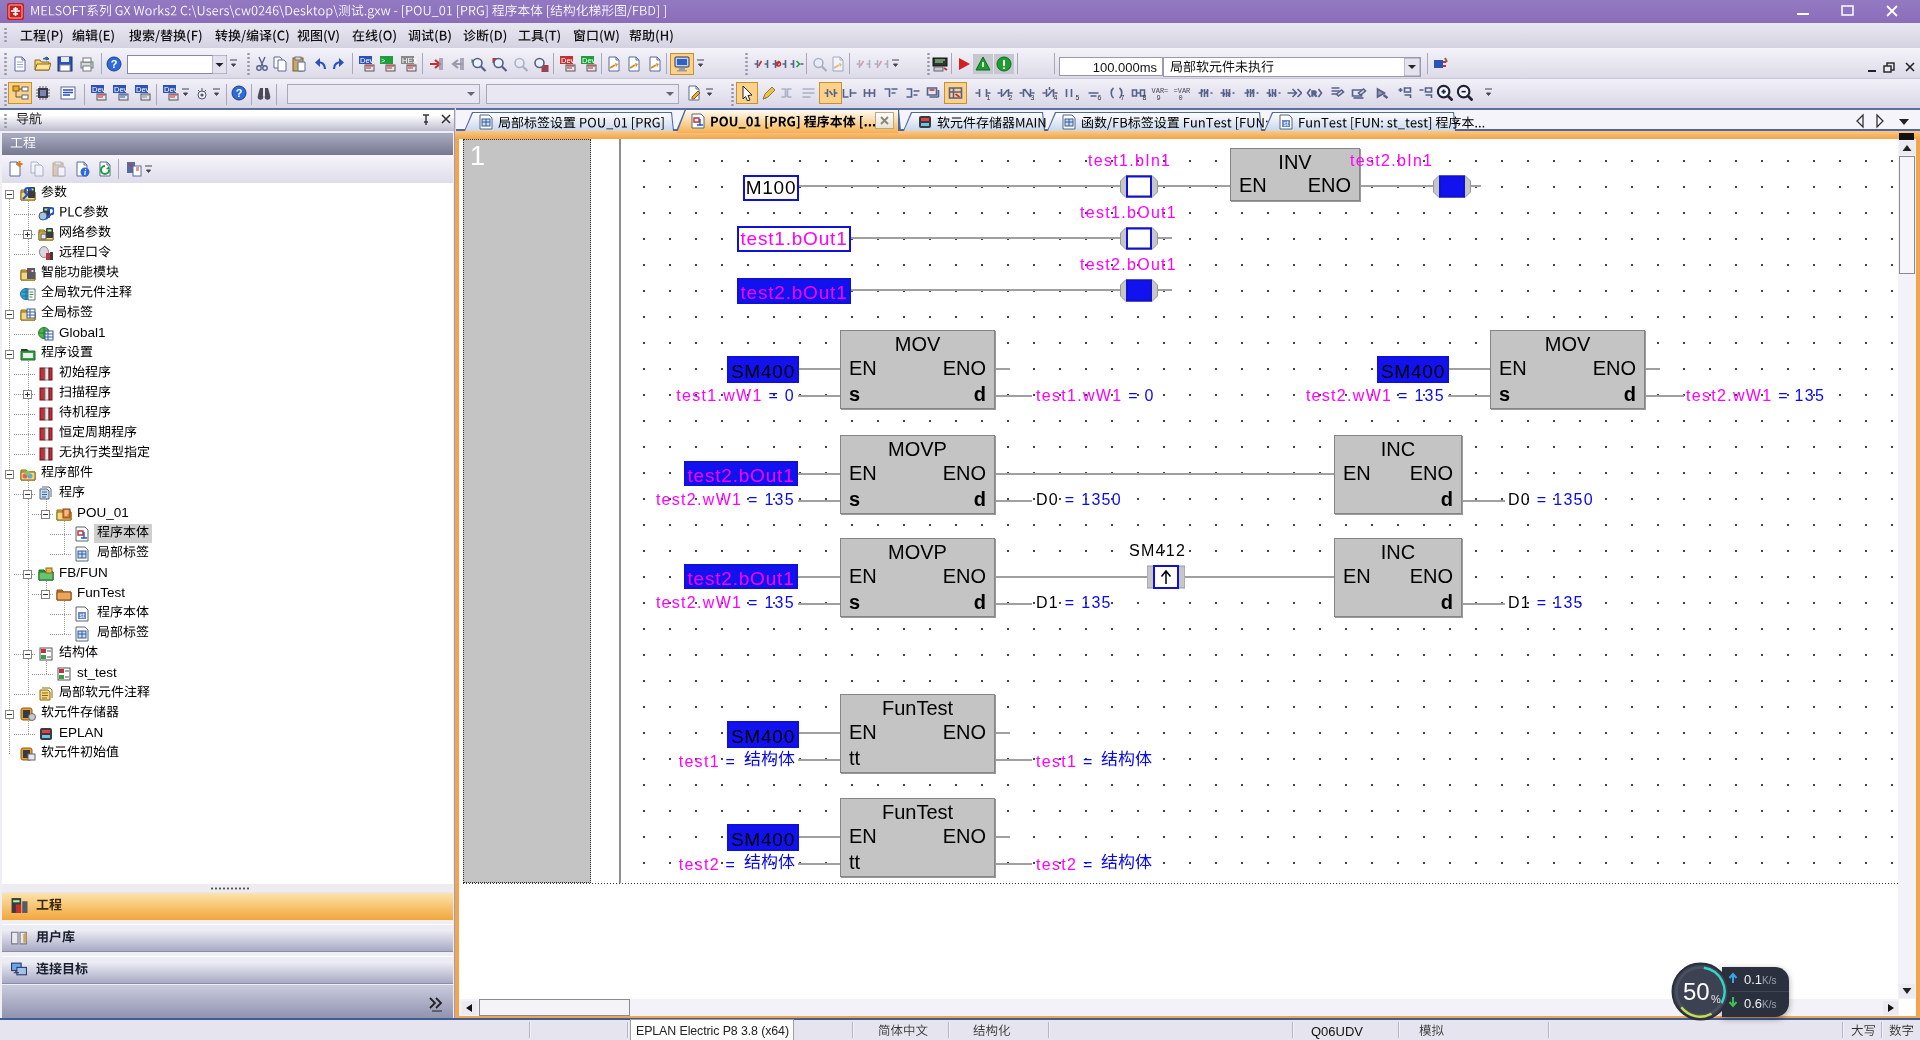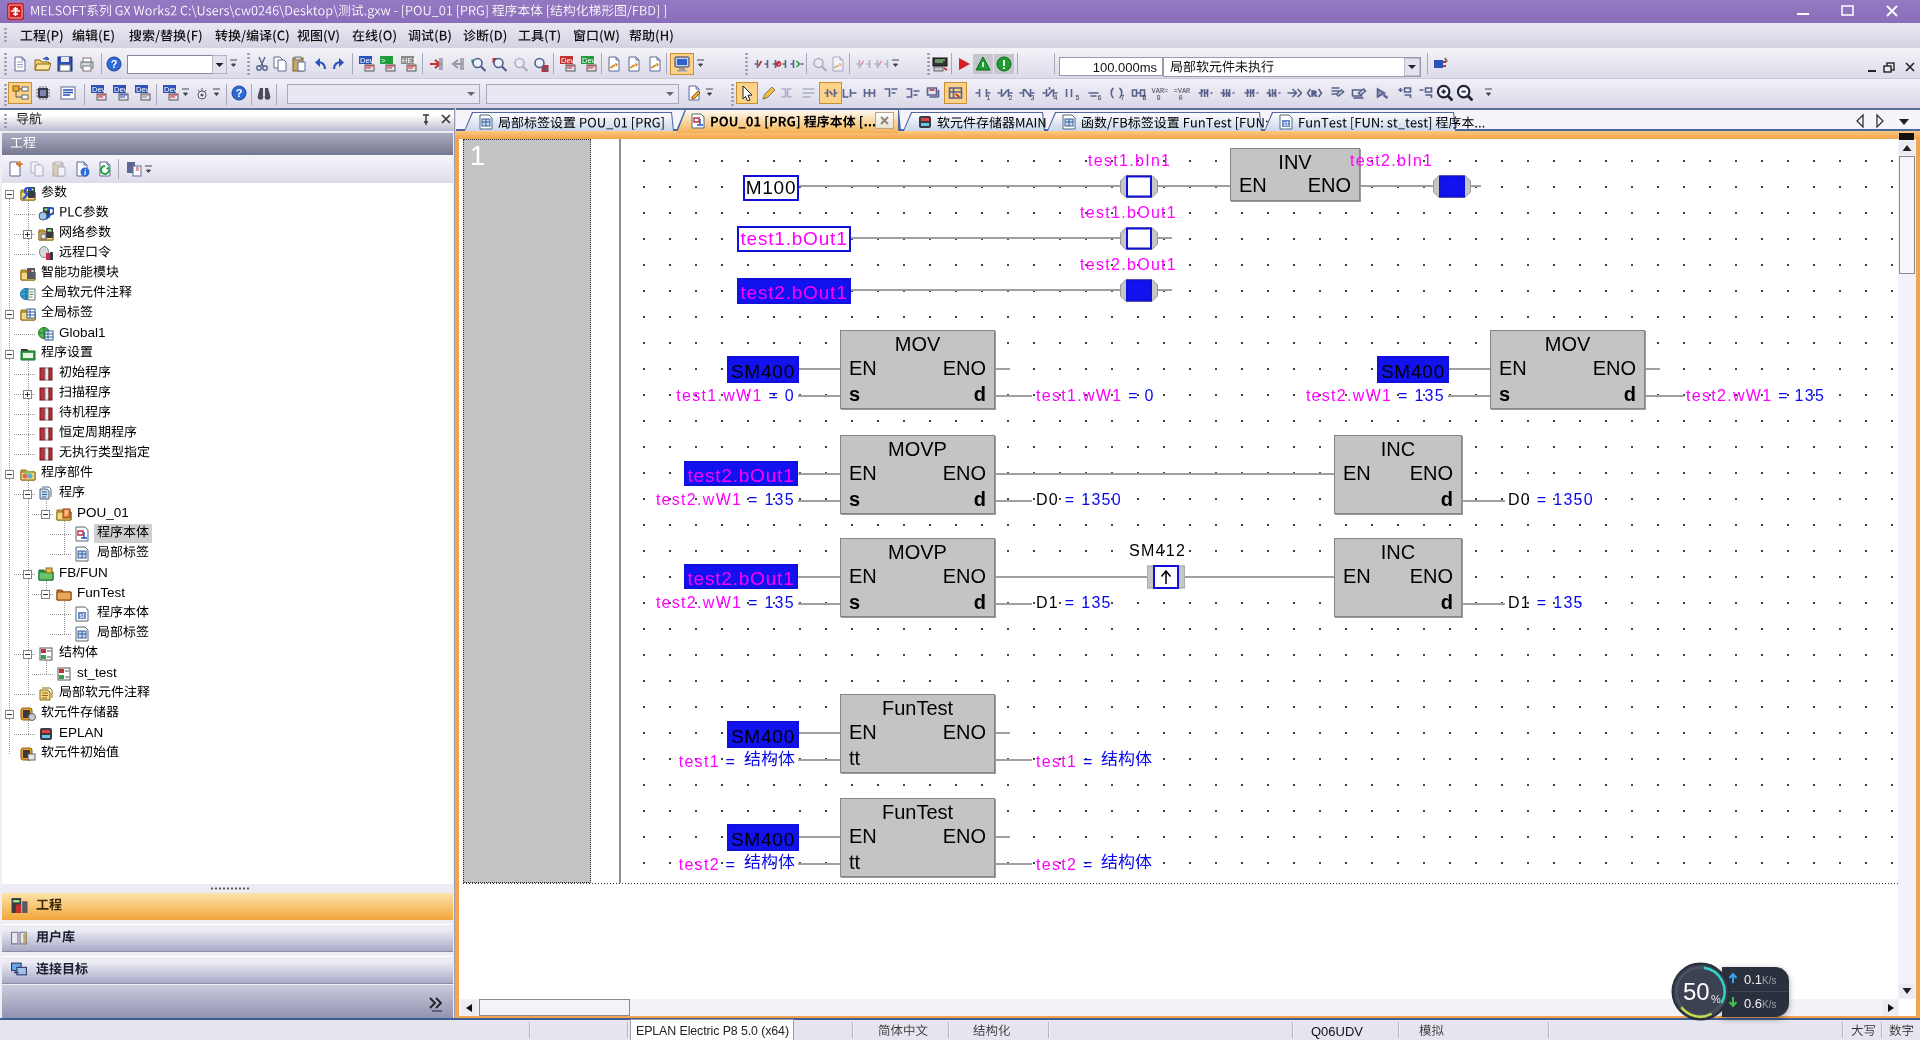--- a/index.html
+++ b/index.html
@@ -1274,21 +1274,21 @@
     <path fill="#333333" d="M5.8 -5.2H10.3V-4.3H5.8ZM5.8 -6.8H10.3V-5.9H5.8ZM9.2 -10.5V-9.4H7.2V-10.5H6.4V-9.4H4.5V-8.7H6.4V-7.7H7.2V-8.7H9.2V-7.7H10.0V-8.7H11.8V-9.4H10.0V-10.5ZM5.0 -7.5V-3.6H7.6C7.6 -3.2 7.5 -2.9 7.4 -2.6H4.2V-1.8H7.2C6.7 -0.8 5.8 -0.1 3.9 0.3C4.0 0.5 4.3 0.8 4.3 1.0C6.5 0.5 7.5 -0.5 8.0 -1.8H8.1C8.7 -0.4 9.9 0.5 11.5 1.0C11.6 0.8 11.9 0.5 12.1 0.3C10.6 -0.0 9.5 -0.8 8.9 -1.8H11.8V-2.6H8.2C8.3 -2.9 8.4 -3.2 8.4 -3.6H11.1V-7.5ZM2.2 -10.5V-8.1H0.7V-7.3H2.2C1.9 -5.6 1.2 -3.5 0.4 -2.4C0.6 -2.2 0.8 -1.9 0.9 -1.6C1.4 -2.4 1.9 -3.6 2.2 -4.9V1.0H3.0V-5.6C3.4 -4.9 3.8 -4.1 4.0 -3.7L4.5 -4.3C4.3 -4.7 3.4 -6.3 3.0 -6.8V-7.3H4.4V-8.1H3.0V-10.5Z M18.9 -9.0C19.6 -7.8 20.3 -6.2 20.5 -5.2L21.2 -5.6C21.0 -6.5 20.3 -8.1 19.6 -9.3ZM14.7 -10.5V-7.9H13.0V-7.2H14.7V-4.3C14.0 -4.1 13.3 -3.9 12.9 -3.8L13.1 -3.0L14.7 -3.5V-0.0C14.7 0.1 14.6 0.2 14.4 0.2C14.3 0.2 13.8 0.2 13.2 0.2C13.3 0.4 13.4 0.8 13.5 1.0C14.3 1.0 14.7 0.9 15.0 0.8C15.3 0.7 15.4 0.4 15.4 -0.0V-3.7L16.8 -4.2L16.6 -5.0L15.4 -4.6V-7.2H16.6V-7.9H15.4V-10.5ZM22.6 -10.2C22.4 -5.1 21.9 -1.7 19.2 0.3C19.4 0.4 19.7 0.8 19.8 0.9C21.1 -0.1 21.9 -1.4 22.5 -3.0C23.1 -1.7 23.6 -0.3 23.9 0.6L24.6 0.2C24.3 -0.9 23.5 -2.7 22.8 -4.1C23.2 -5.8 23.3 -7.8 23.4 -10.1ZM17.4 -0.3 17.5 -0.3V-0.2C17.7 -0.6 18.0 -0.8 20.8 -2.9C20.8 -3.0 20.6 -3.4 20.6 -3.6L18.4 -2.1V-10.0H17.6V-2.0C17.6 -1.5 17.2 -1.1 17.0 -0.9C17.1 -0.8 17.4 -0.4 17.4 -0.3Z"></path>
   </svg>
 <svg style="position:absolute;left:1851px;top:1024px;" width="25" height="16" viewBox="0 -11.0 25 16">
     <path fill="#333333" d="M5.8 -10.5C5.8 -9.5 5.8 -8.2 5.6 -6.9H0.8V-6.0H5.5C5.0 -3.6 3.7 -1.1 0.6 0.3C0.8 0.5 1.1 0.8 1.2 1.0C4.3 -0.5 5.7 -3.0 6.3 -5.5C7.2 -2.5 8.9 -0.2 11.3 1.0C11.5 0.7 11.7 0.4 12.0 0.2C9.5 -0.9 7.9 -3.2 7.0 -6.0H11.8V-6.9H6.5C6.7 -8.2 6.7 -9.5 6.7 -10.5Z M13.5 -9.8V-7.4H14.3V-9.0H23.1V-7.4H24.0V-9.8ZM13.7 -2.6V-1.8H20.8V-2.6ZM16.3 -8.7C16.0 -7.3 15.6 -5.2 15.2 -4.0H21.9C21.6 -1.5 21.4 -0.4 21.0 -0.1C20.8 0.0 20.7 0.1 20.4 0.1C20.1 0.1 19.2 0.1 18.4 -0.0C18.5 0.2 18.6 0.5 18.6 0.8C19.5 0.8 20.3 0.8 20.7 0.8C21.1 0.8 21.4 0.7 21.7 0.4C22.2 -0.0 22.4 -1.3 22.8 -4.4C22.8 -4.5 22.8 -4.8 22.8 -4.8H16.3L16.7 -6.5H22.5V-7.2H16.8L17.1 -8.7Z"></path>
   </svg>
 <svg style="position:absolute;left:1889px;top:1024px;" width="25" height="16" viewBox="0 -11.0 25 16">
     <path fill="#333333" d="M5.6 -10.2C5.4 -9.7 4.9 -9.0 4.6 -8.6L5.2 -8.3C5.5 -8.7 5.9 -9.3 6.3 -9.9ZM1.1 -9.9C1.5 -9.4 1.8 -8.7 1.9 -8.2L2.6 -8.5C2.5 -9.0 2.1 -9.7 1.8 -10.2ZM5.2 -3.3C4.9 -2.6 4.5 -2.0 4.0 -1.5C3.5 -1.8 3.0 -2.0 2.5 -2.2C2.7 -2.6 2.9 -2.9 3.1 -3.3ZM1.4 -1.9C2.1 -1.7 2.8 -1.4 3.4 -1.1C2.6 -0.4 1.6 -0.0 0.6 0.2C0.7 0.4 0.9 0.7 1.0 0.9C2.1 0.6 3.2 0.1 4.1 -0.7C4.5 -0.4 4.9 -0.2 5.2 0.0L5.7 -0.5C5.4 -0.7 5.1 -1.0 4.6 -1.2C5.3 -1.9 5.8 -2.8 6.2 -3.9L5.7 -4.0L5.6 -4.0H3.4L3.7 -4.7L3.0 -4.8C2.9 -4.6 2.8 -4.3 2.6 -4.0H0.9V-3.3H2.3C2.0 -2.8 1.7 -2.3 1.4 -1.9ZM3.3 -10.5V-8.1H0.6V-7.4H3.0C2.4 -6.6 1.4 -5.8 0.5 -5.4C0.7 -5.2 0.9 -4.9 1.0 -4.7C1.8 -5.2 2.6 -5.9 3.3 -6.7V-5.1H4.0V-6.8C4.7 -6.4 5.5 -5.8 5.8 -5.5L6.3 -6.1C6.0 -6.3 4.8 -7.1 4.2 -7.4H6.6V-8.1H4.0V-10.5ZM7.9 -10.4C7.6 -8.2 7.0 -6.1 6.1 -4.8C6.2 -4.7 6.6 -4.4 6.7 -4.2C7.0 -4.8 7.3 -5.3 7.6 -6.0C7.9 -4.7 8.2 -3.5 8.7 -2.5C8.0 -1.3 7.0 -0.3 5.7 0.3C5.8 0.5 6.0 0.8 6.1 1.0C7.4 0.3 8.4 -0.6 9.1 -1.7C9.8 -0.6 10.6 0.3 11.6 0.9C11.7 0.7 11.9 0.4 12.1 0.2C11.1 -0.4 10.2 -1.3 9.6 -2.5C10.2 -3.8 10.7 -5.4 11.0 -7.2H11.8V-8.0H8.2C8.4 -8.7 8.6 -9.5 8.7 -10.2ZM10.2 -7.2C10.0 -5.7 9.6 -4.5 9.2 -3.4C8.7 -4.5 8.3 -5.8 8.1 -7.2Z M18.3 -4.5V-3.7H13.4V-2.9H18.3V-0.1C18.3 0.1 18.2 0.2 18.0 0.2C17.8 0.2 17.0 0.2 16.2 0.1C16.3 0.4 16.5 0.7 16.5 1.0C17.6 1.0 18.2 1.0 18.6 0.8C19.1 0.7 19.2 0.4 19.2 -0.1V-2.9H24.1V-3.7H19.2V-4.2C20.3 -4.8 21.4 -5.7 22.2 -6.5L21.6 -6.9L21.5 -6.9H15.4V-6.1H20.6C20.0 -5.5 19.1 -4.9 18.3 -4.5ZM17.8 -10.3C18.1 -10.0 18.3 -9.5 18.5 -9.2H13.5V-6.6H14.4V-8.3H23.1V-6.6H24.0V-9.2H19.5C19.3 -9.6 19.0 -10.1 18.6 -10.6Z"></path>
   </svg>
 <div class="a tt13" style="left:1311px;top:1024px">Q06UDV</div>
 <div class="a" style="left:630px;top:1019px;width:164px;height:21px;background:#fff;border:1px solid #9E9E9E;border-bottom:none"></div>
-<div class="a" style="left:636px;top:1024px;font-size:12.4px;letter-spacing:-0.1px;color:#222">EPLAN Electric P8 5.0 (x64)</div>
+<div class="a" style="left:636px;top:1024px;font-size:12.4px;letter-spacing:-0.1px;color:#222">EPLAN Electric P8 3.8 (x64)</div>
 <div class="a" style="left:1722px;top:967px;width:67px;height:50px;background:#2A303D;border-radius:0 14px 14px 0;box-shadow:0 2px 6px rgba(0,0,0,0.35)"></div>
 <div class="a" style="left:1722px;top:991px;width:67px;height:1px;background:#3D4452"></div>
 <svg class="a" style="left:1727px;top:972px" width="12" height="12">
     <path d="M6 11V3M2.5 6L6 2l3.5 4" stroke="#38A3EC" stroke-width="2" fill="none"></path>
   </svg>
 <svg class="a" style="left:1727px;top:996px" width="12" height="12">
     <path d="M6 1v8M2.5 6L6 10l3.5-4" stroke="#3FBF4F" stroke-width="2" fill="none"></path>
   </svg>
 <div class="a" style="left:1744px;top:972px;font-size:13px;color:#F2F2F2">0.1<span style="font-size:10px;color:#9AA0AC">K/s</span></div>
 <div class="a" style="left:1744px;top:996px;font-size:13px;color:#F2F2F2">0.6<span style="font-size:10px;color:#9AA0AC">K/s</span></div>

